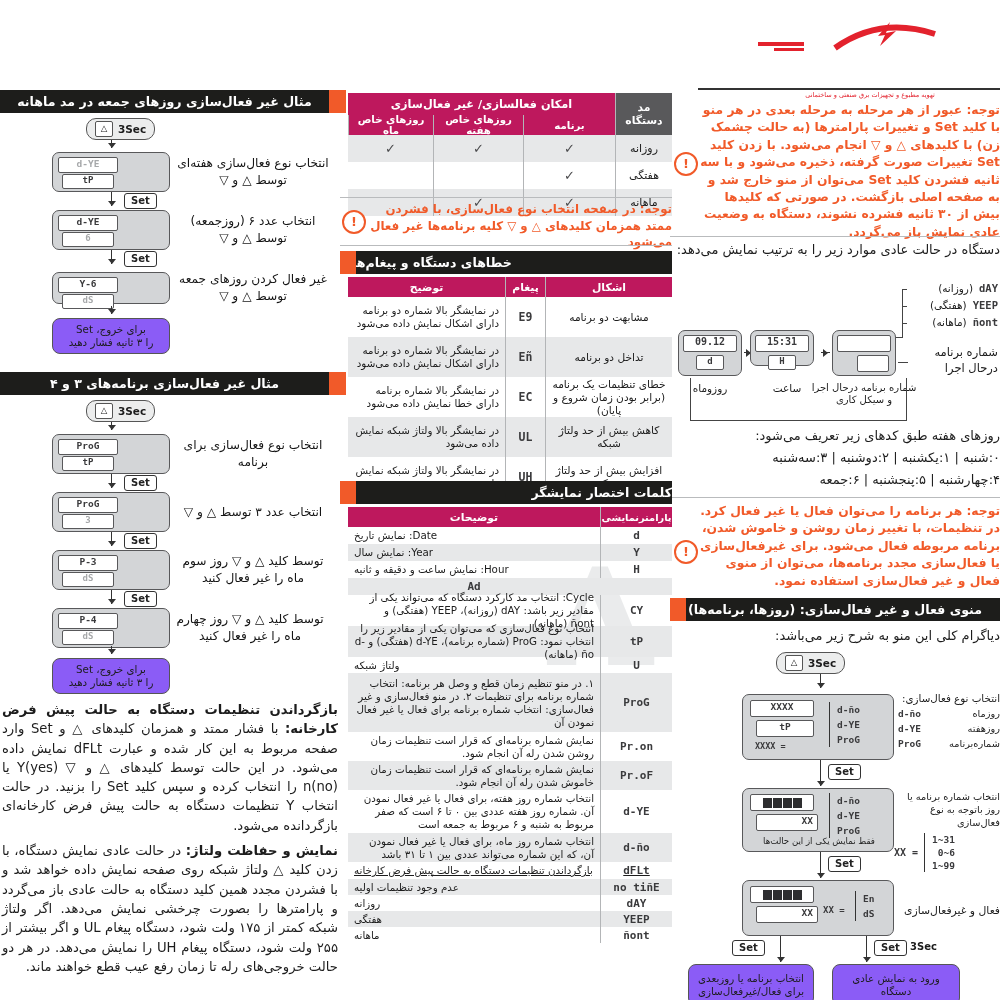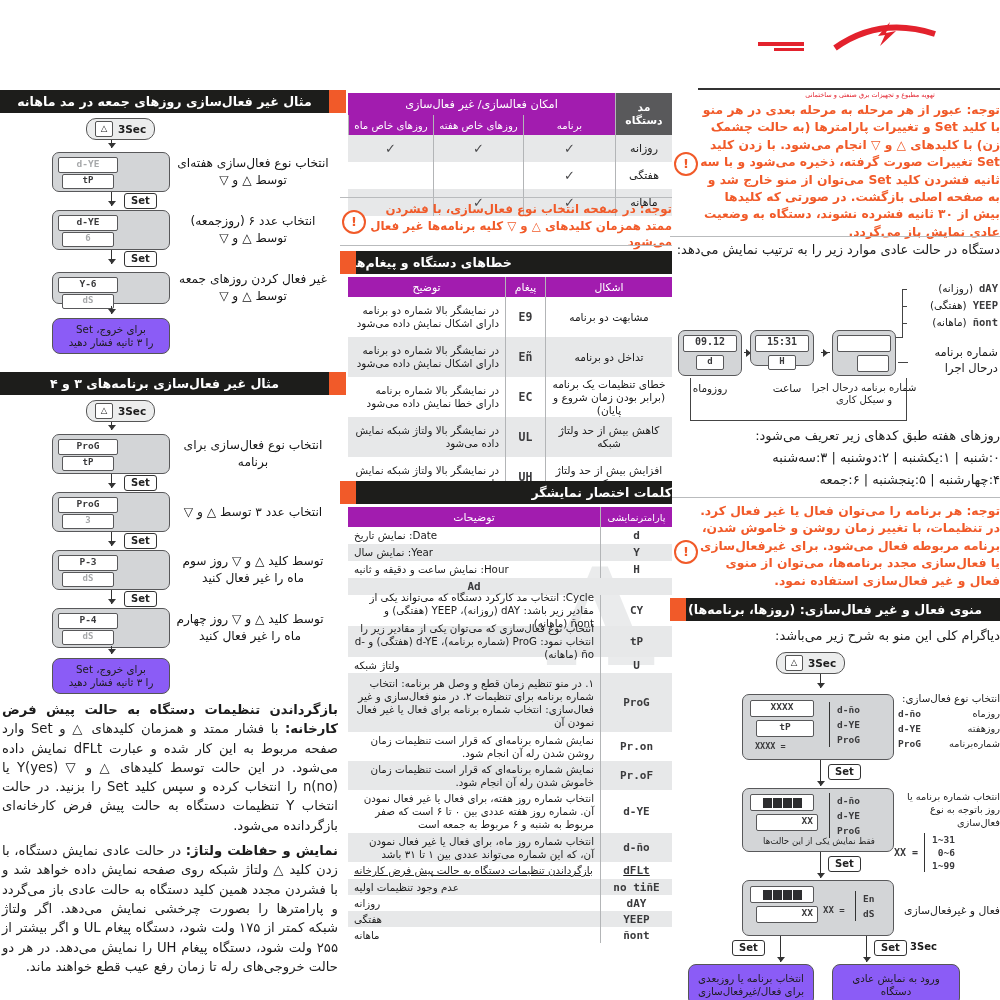--- a/index.html
+++ b/index.html
@@ -47,21 +47,21 @@
   .fbox{position:absolute;background:#8b5cf6;border:1.3px solid #555;border-radius:8px;
         text-align:center;font-size:10.3px;line-height:13px;display:flex;align-items:center;
         justify-content:center;direction:rtl;box-sizing:border-box;padding:2px 4px}
 
   
   .grid{display:grid;direction:ltr}
   .cell{box-sizing:border-box;border-left:1px solid #b3b5b7;display:flex;align-items:center;
         justify-content:center;text-align:center}
   .cell:first-child{border-left:none}
   .alt{background:#e7e8e9}
-  .th{background:#a21caf;color:#fff;font-weight:normal;font-size:10.8px}
+  .th{background:#be185d;color:#fff;font-weight:bold;font-size:10.8px}
   .thd{background:#59595b;color:#fff;font-weight:bold;font-size:10.8px}
   .desc{justify-content:flex-end;text-align:right;direction:rtl;font-size:10.3px;line-height:13px;padding:3px 6px}
   .ptxt{font-size:13.2px;line-height:19.3px;text-align:justify;direction:rtl;margin:0 0 6px 0}
 
   .brk{position:absolute;border-left:1.2px solid #333;padding-left:7px;direction:ltr}
   .brk div{font-size:9.5px;line-height:15px;white-space:nowrap}
 
   .sq4 span{display:inline-block;width:9px;height:10px;background:#2e2e30;margin:0 0.5px;vertical-align:middle}
 
   .flowlab{direction:rtl;text-align:center;font-size:12.2px;line-height:17px;color:#151515}

